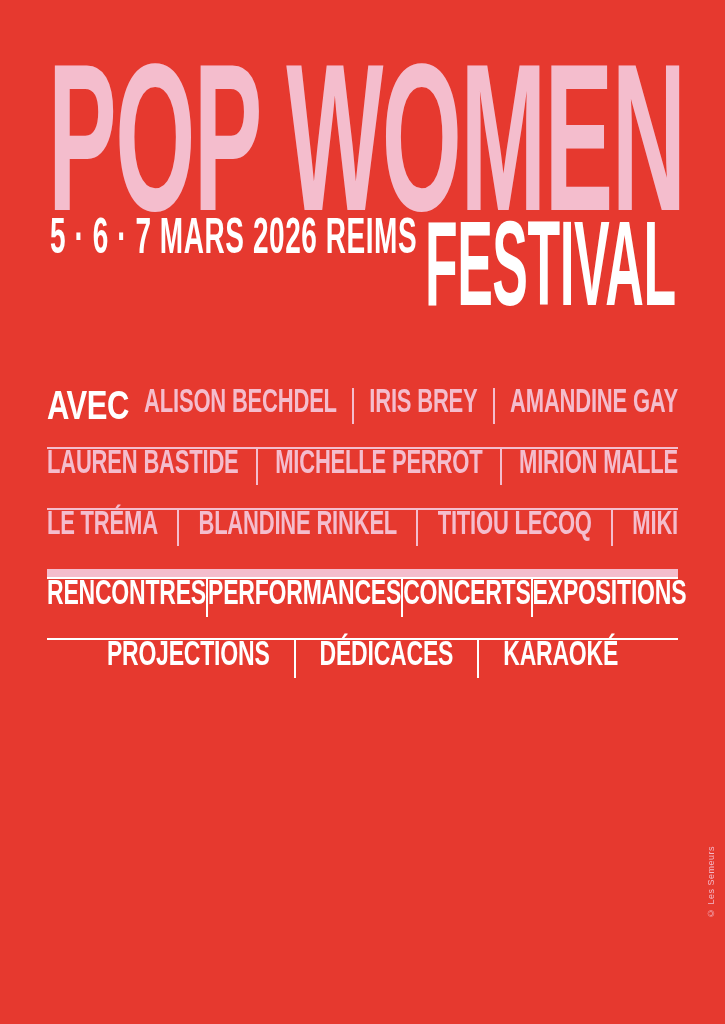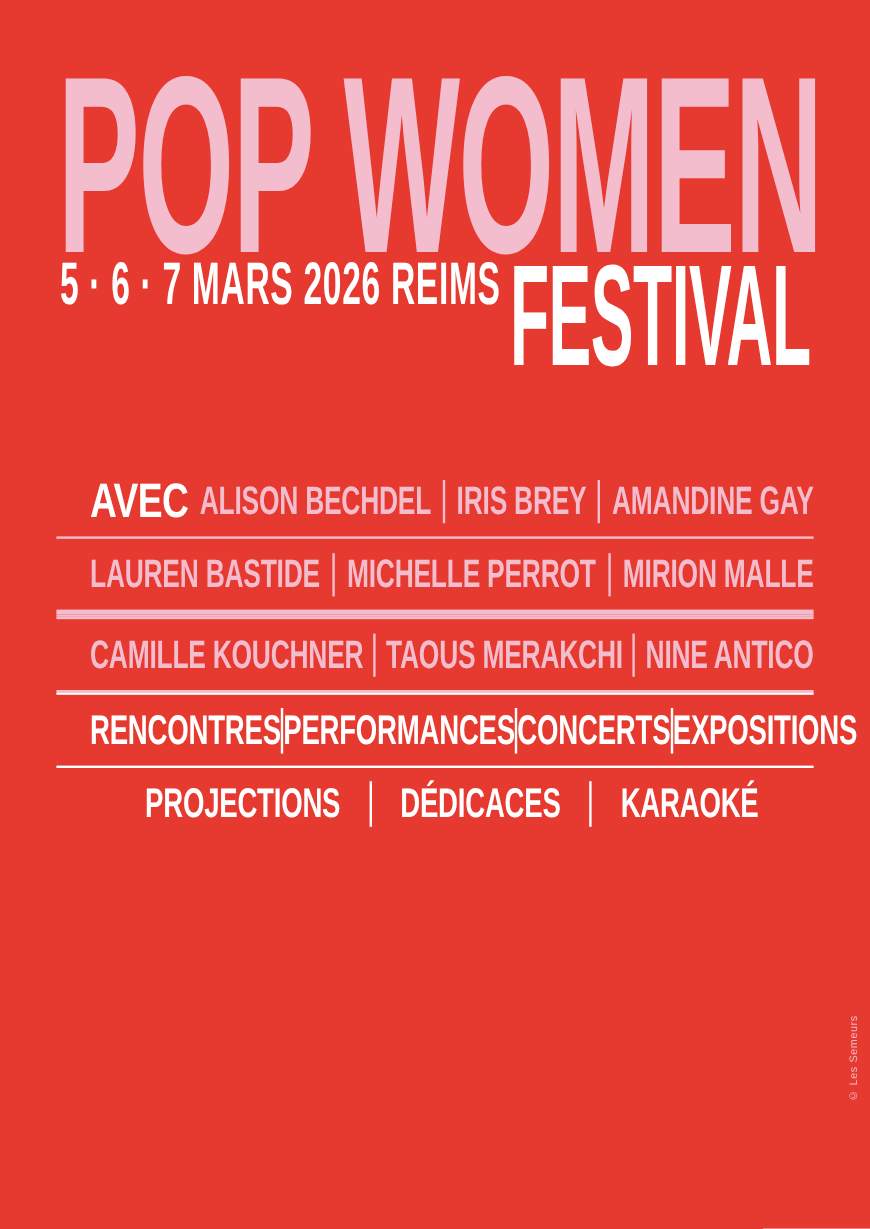--- a/index.html
+++ b/index.html
@@ -30,23 +30,22 @@
   .subtitle {
     position:absolute; left:425px; top:203px;
     font-size:120px; line-height:1; letter-spacing:-1px;
     color:#fff;
     transform:scale(0.445,1); transform-origin:left top;
     white-space:nowrap;
   }
   
   .lineup { position:absolute; left:47px; top:388px; width:631px; }
   .lrow {
-    height:59px; display:flex; align-items:center;
+    height:59px; display:flex; align-items:flex-start;
     justify-content:space-between;
-    margin-left:28px;
   }
   .lrow.center-row { justify-content:center; gap:24px; }
   .sep { height:2px; width:100%; background:var(--pink,#F4BDCD); }
   .sep.white { background:#ffffff; }
   .lead {
     display:inline-block; white-space:nowrap;
     color:#fff; font-size:31px; letter-spacing:-0.5px;
     transform:scaleY(1.3);
   }
   .name {
@@ -94,30 +93,32 @@
       </div>
       <div class="sep"></div>
       <div class="lrow">
         <span class="name">LAUREN BASTIDE</span>
         <span class="vbar"></span>
         <span class="name">MICHELLE PERROT</span>
         <span class="vbar"></span>
         <span class="name">MIRION MALLE</span>
       </div>
       <div class="sep"></div>
+      <div class="lrow">
+        <span class="name">LE TRÉMA</span>
+        <span class="vbar"></span>
+        <span class="name">BLANDINE RINKEL</span>
+        <span class="vbar"></span>
+        <span class="name">TITIOU LECOQ</span>
+        <span class="vbar"></span>
+        <span class="name">MIKI</span>
+      </div>
       <div class="sep"></div>
       <div class="sep"></div>
       <div class="sep"></div>
-      <div class="lrow">
-        <span class="name">CAMILLE KOUCHNER</span>
-        <span class="vbar"></span>
-        <span class="name">TAOUS MERAKCHI</span>
-        <span class="vbar"></span>
-        <span class="name">NINE ANTICO</span>
-      </div>
       <div class="sep"></div>
       <div class="sep white"></div>
       <div class="lrow">
         <span class="cat">RENCONTRES</span>
         <span class="vbar white"></span>
         <span class="cat">PERFORMANCES</span>
         <span class="vbar white"></span>
         <span class="cat">CONCERTS</span>
         <span class="vbar white"></span>
         <span class="cat">EXPOSITIONS</span>

